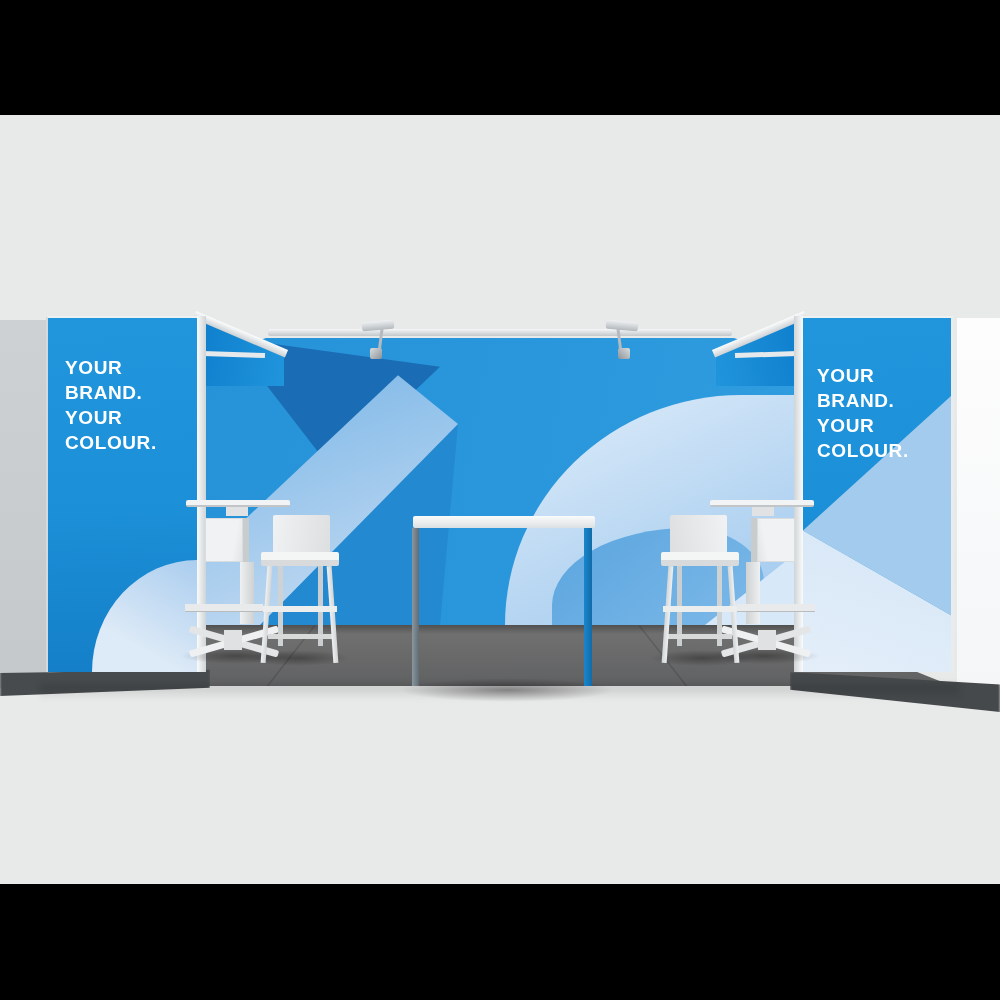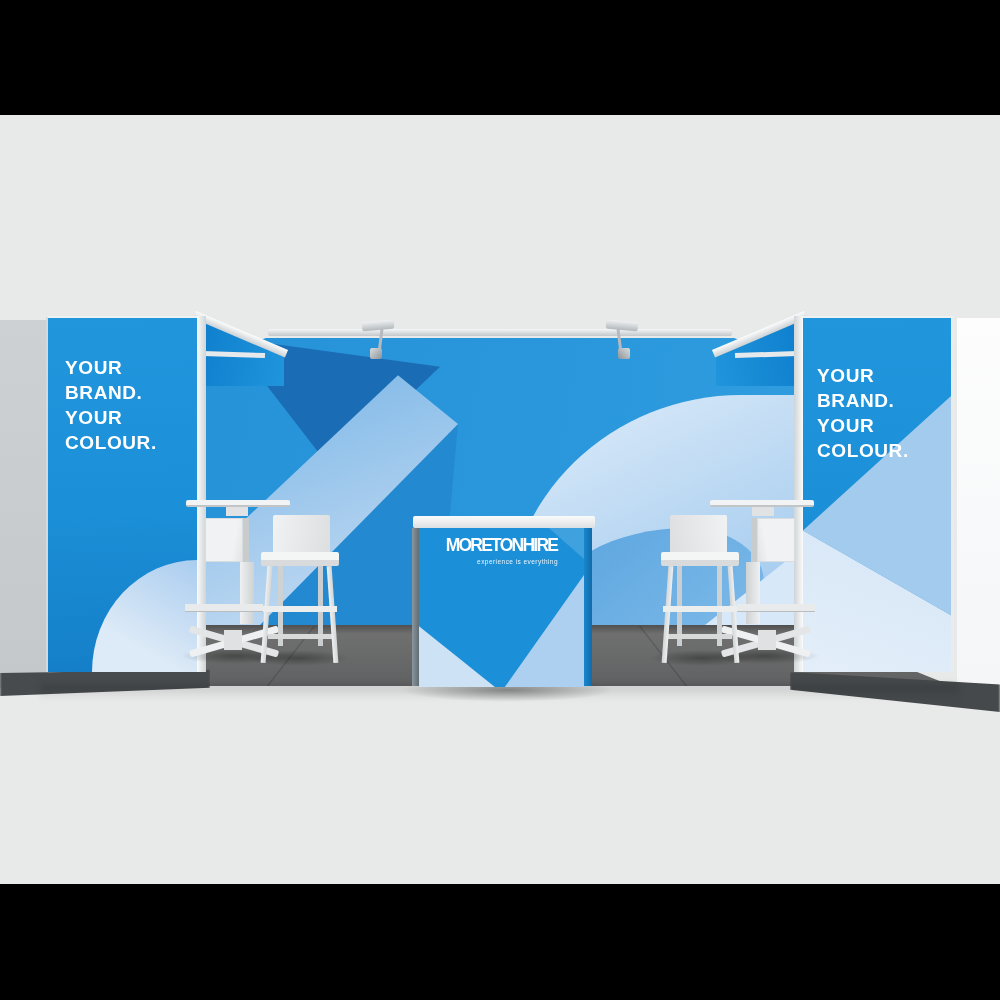--- a/index.html
+++ b/index.html
@@ -246,31 +246,16 @@
     <div class="s-low"></div>
     <div class="leg fl"></div>
     <div class="leg fr"></div>
     <div class="s-foot"></div>
     <div class="s-back"></div>
     <div class="s-seat"></div>
   </div>
 
   <div class="c-shadow"></div>
   <div class="c-left-side"></div>
-  <div class="c-body">
-    <div class="c-tri"></div>
-    <div class="c-band"></div>
-    <div class="c-corner"></div>
-    <div class="logo-row">
-      <div class="logo-icon">
-        <span></span>
-          <span></span>
-        <span></span>
-          <span></span>
-      </div>
-      <div class="brand">MORETONHIRE</div>
-    </div>
-    <div class="tagline">experience is everything</div>
-  </div>
   <div class="c-right-side"></div>
   <div class="c-top"></div>
 
 </div>
 
 </body></html>

